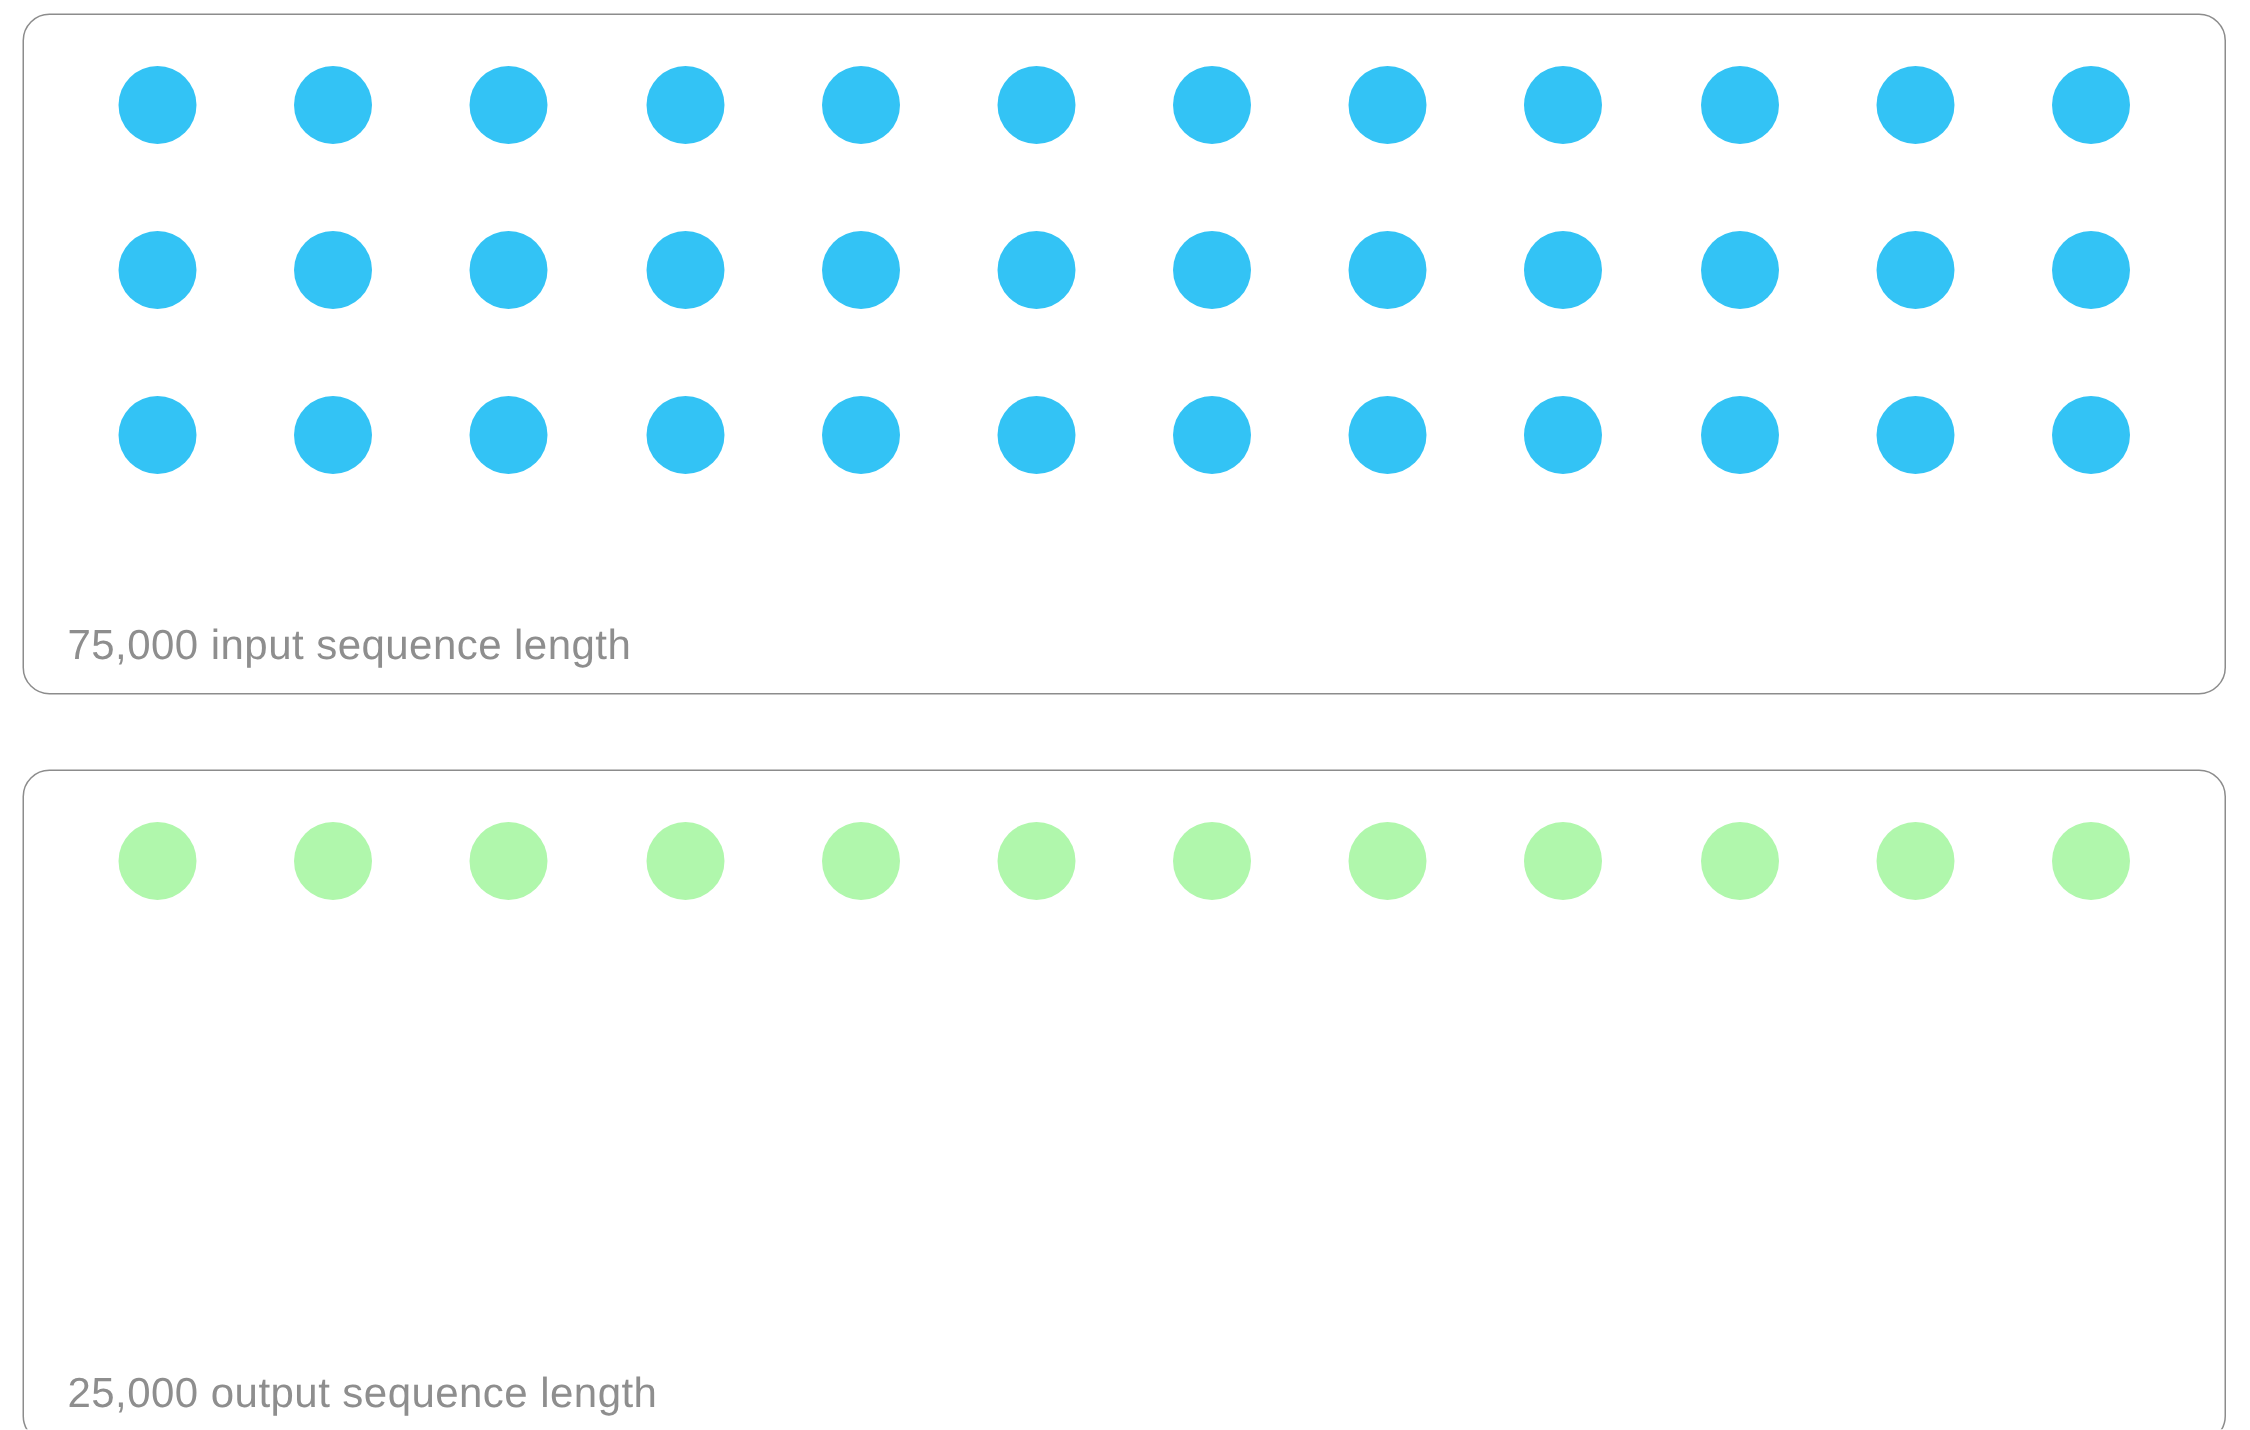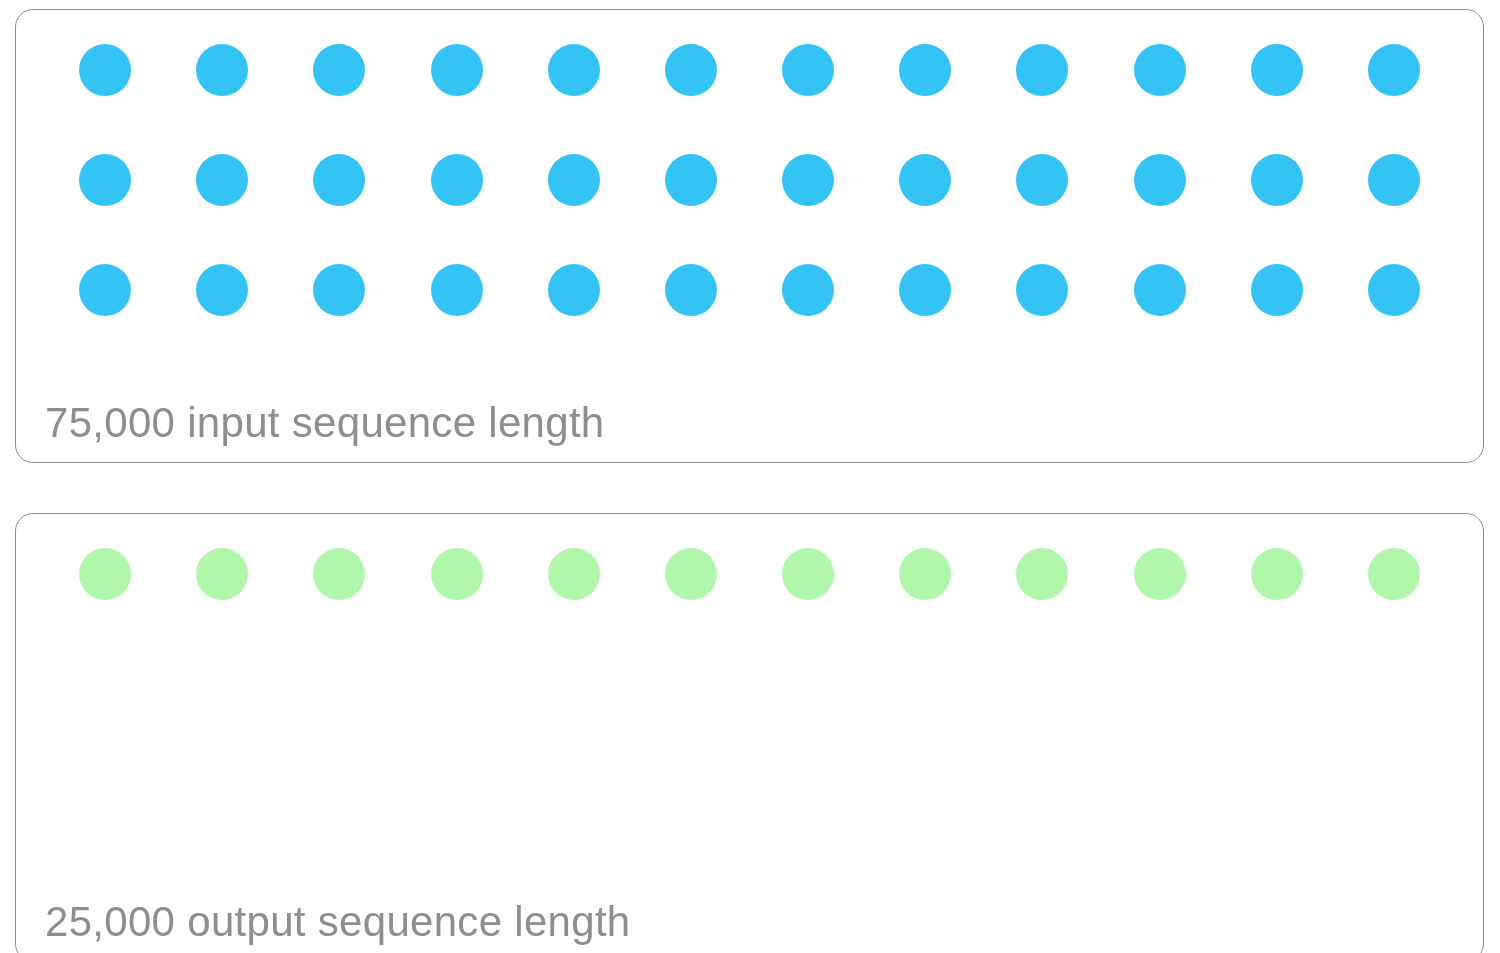--- a/index.html
+++ b/index.html
@@ -41,21 +41,21 @@
   .dot {
     width: 52px;
     height: 52px;
     border-radius: 50%;
     flex: 0 0 auto;
   }
   .label {
     position: absolute;
     left: 29px;
     bottom: 18px;
-    font-size: 42px;
+    font-size: 28px;
     line-height: 1;
     letter-spacing: 0.3px;
     color: #8e8e8e;
     white-space: nowrap;
   }
 </style>
 </head>
 <body>
 
 <div class="page">

